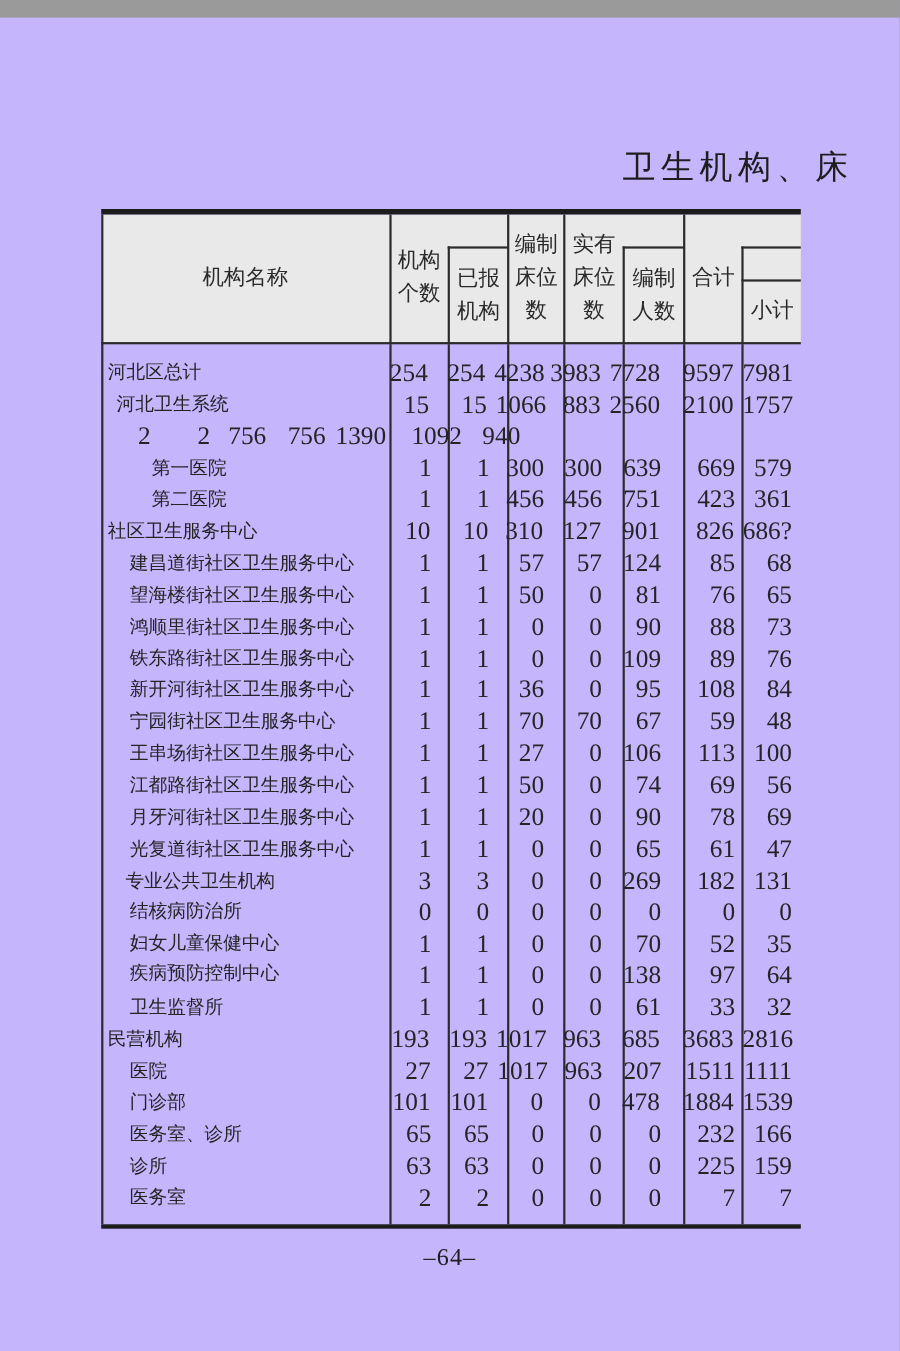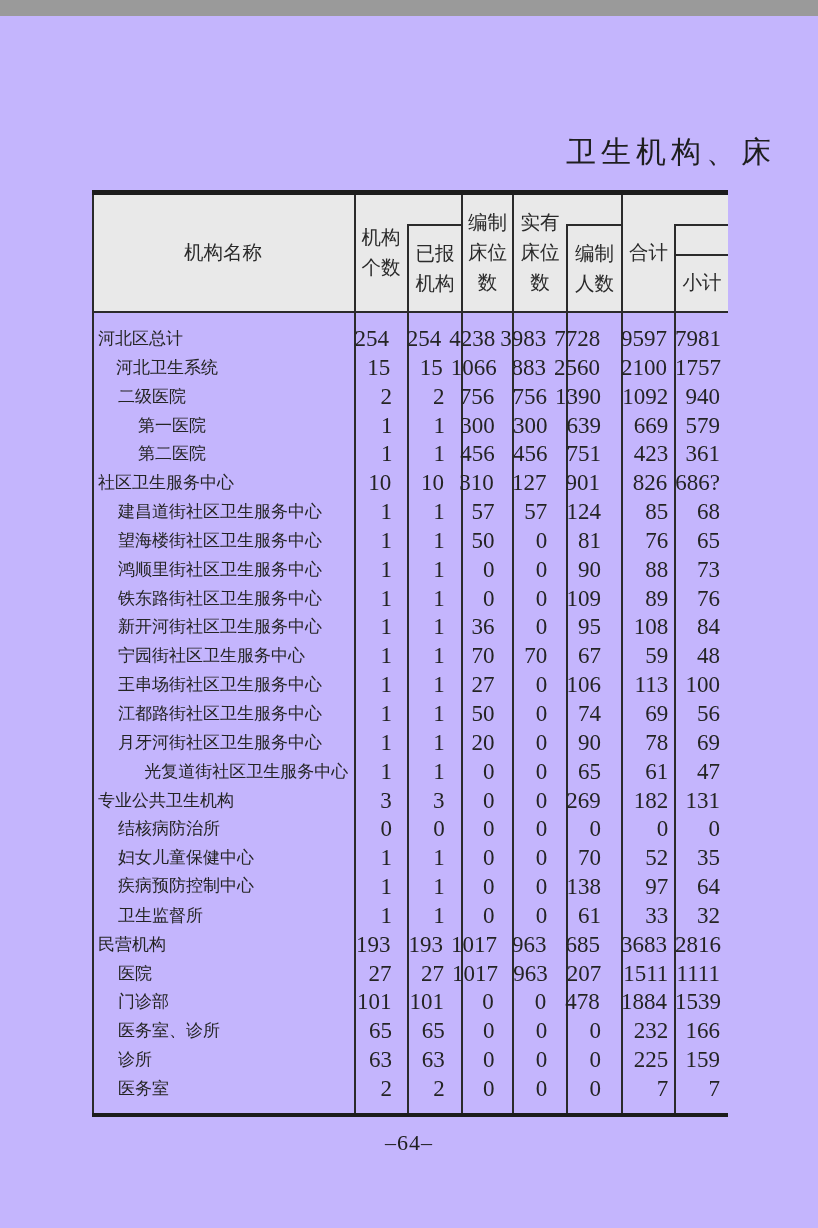--- a/index.html
+++ b/index.html
@@ -112,31 +112,30 @@
       <div class="cell-name" style="padding-left: 6px;">河北区总计</div>
       <div class="cell-val w1">254</div>
       <div class="cell-val w2">254</div>
       <div class="cell-val w3">4238</div>
       <div class="cell-val w4">3983</div>
       <div class="cell-val w5">7728</div>
       <div class="cell-val w6">9597</div>
       <div class="cell-val w7">7981</div>
     </div>
       <div class="body-row">
-      <div class="cell-name" style="padding-left: 24px;">河北卫生系统</div>
+      <div class="cell-name" style="padding-left: 14px;">河北卫生系统</div>
       <div class="cell-val w1">15</div>
       <div class="cell-val w2">15</div>
       <div class="cell-val w3">1066</div>
       <div class="cell-val w4">883</div>
       <div class="cell-val w5">2560</div>
       <div class="cell-val w6">2100</div>
       <div class="cell-val w7">1757</div>
     </div>
       <div class="body-row">
-      <div class="cell-name" style="padding-left: 26px;">二级医院</div>
       <div class="cell-val w1">2</div>
       <div class="cell-val w2">2</div>
       <div class="cell-val w3">756</div>
       <div class="cell-val w4">756</div>
       <div class="cell-val w5">1390</div>
       <div class="cell-val w6">1092</div>
       <div class="cell-val w7">940</div>
     </div>
       <div class="body-row">
       <div class="cell-name" style="padding-left: 46px;">第一医院</div>
@@ -252,31 +251,31 @@
       <div class="cell-name" style="padding-left: 26px;">月牙河街社区卫生服务中心</div>
       <div class="cell-val w1">1</div>
       <div class="cell-val w2">1</div>
       <div class="cell-val w3">20</div>
       <div class="cell-val w4">0</div>
       <div class="cell-val w5">90</div>
       <div class="cell-val w6">78</div>
       <div class="cell-val w7">69</div>
     </div>
       <div class="body-row">
-      <div class="cell-name" style="padding-left: 26px; text-align: right;">光复道街社区卫生服务中心</div>
+      <div class="cell-name" style="padding-left: 26px;">光复道街社区卫生服务中心</div>
       <div class="cell-val w1">1</div>
       <div class="cell-val w2">1</div>
       <div class="cell-val w3">0</div>
       <div class="cell-val w4">0</div>
       <div class="cell-val w5">65</div>
       <div class="cell-val w6">61</div>
       <div class="cell-val w7">47</div>
     </div>
       <div class="body-row">
-      <div class="cell-name" style="padding-left: 6px;">专业公共卫生机构</div>
+      <div class="cell-name" style="padding-left: 22px;">专业公共卫生机构</div>
       <div class="cell-val w1">3</div>
       <div class="cell-val w2">3</div>
       <div class="cell-val w3">0</div>
       <div class="cell-val w4">0</div>
       <div class="cell-val w5">269</div>
       <div class="cell-val w6">182</div>
       <div class="cell-val w7">131</div>
     </div>
       <div class="body-row">
       <div class="cell-name" style="padding-left: 26px;">结核病防治所</div>

